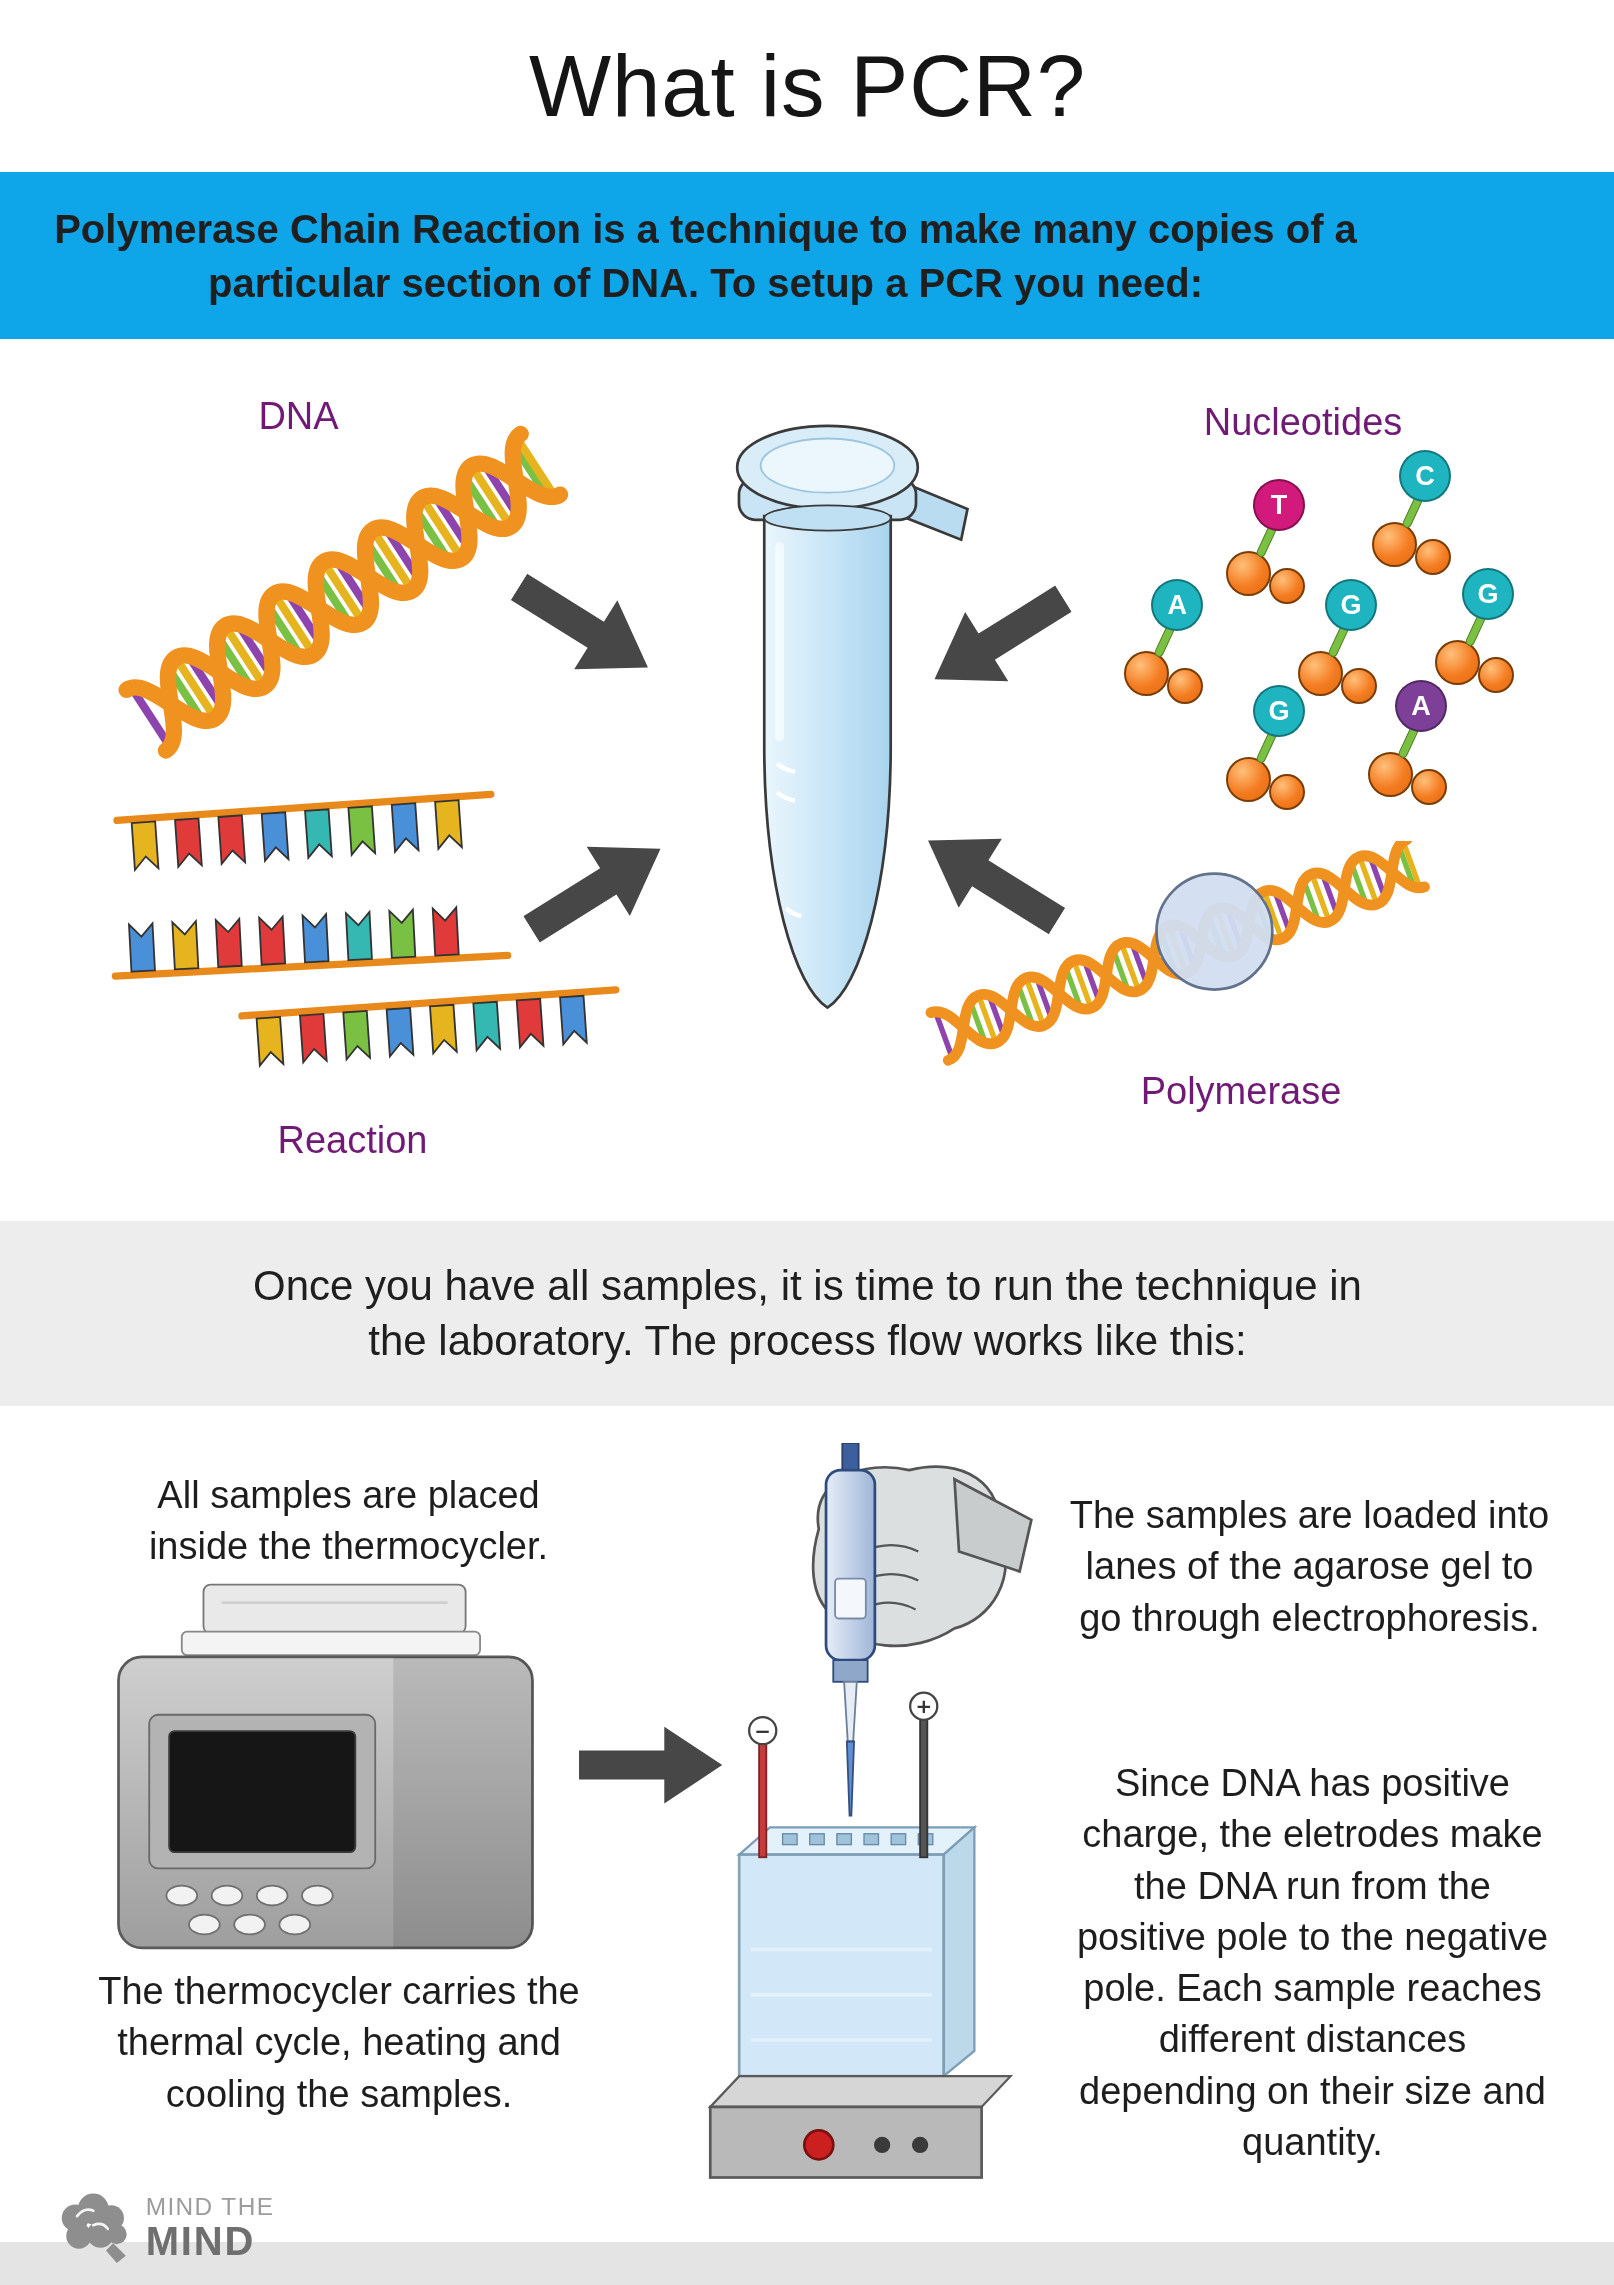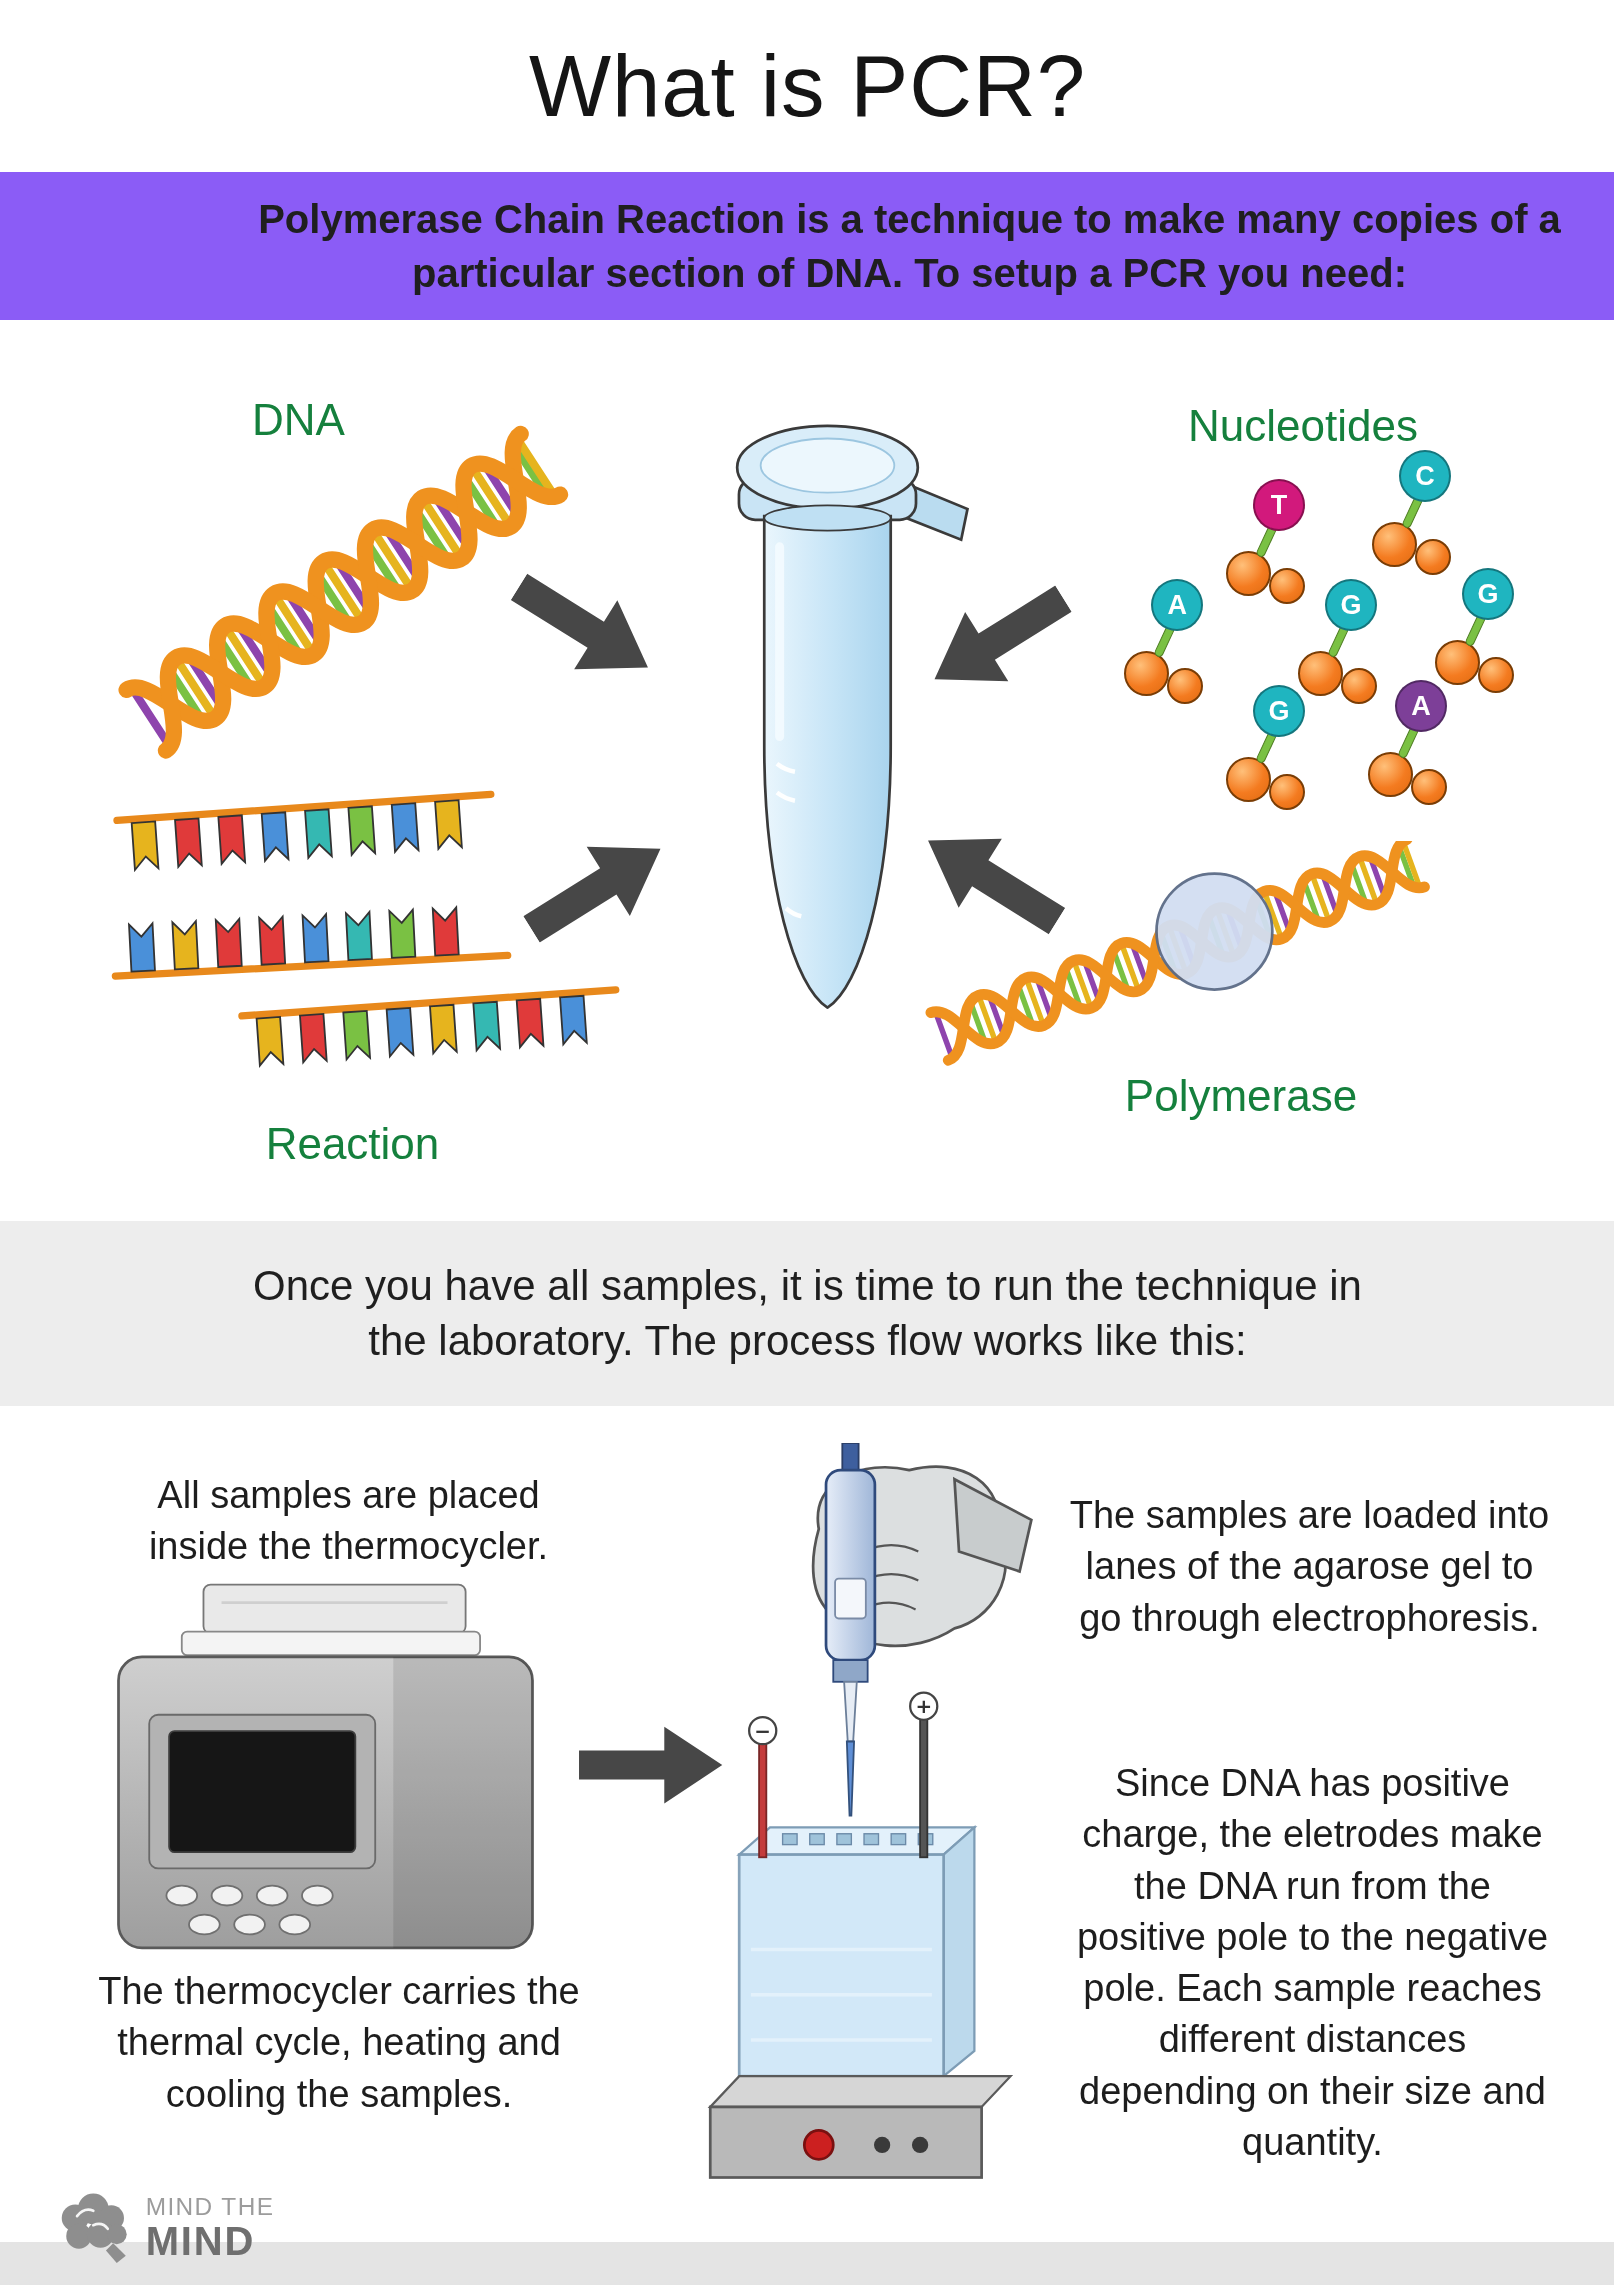--- a/index.html
+++ b/index.html
@@ -3,32 +3,32 @@
 <meta charset="utf-8">
 <style>
   *{margin:0;padding:0;box-sizing:border-box}
   html,body{background:#fff}
   .page{position:relative;width:1615px;height:2285px;background:#ffffff;overflow:hidden;
         font-family:"Liberation Sans","DejaVu Sans",sans-serif;color:#1c1c1c}
 
   
   .title-band{position:absolute;top:0;left:0;width:100%;height:172px;background:#fff;display:flex;align-items:center;justify-content:center}
   .title-band h1{font-size:87px;font-weight:400;letter-spacing:0.9px;color:#151515}
-  .intro-band{position:absolute;top:172px;left:0;width:100%;height:148px;background:#8b5cf6;display:flex;align-items:center;justify-content:flex-end}
+  .intro-band{position:absolute;top:172px;left:0;width:100%;height:167px;background:#0ea5e9;display:flex;align-items:center;justify-content:flex-start}
   .intro-band p{max-width:1411px;text-align:center;font-size:40px;font-weight:700;line-height:1.35;color:#1f1f1f}
   .flow-band{position:absolute;top:1221px;left:0;width:100%;height:185px;background:#ededed;display:flex;align-items:center;justify-content:center}
   .flow-band p{max-width:1167px;text-align:center;font-size:42px;font-weight:400;line-height:1.3;color:#1f1f1f}
   .bottom-strip{position:absolute;top:2242px;left:0;width:100%;height:43px;background:#e4e4e4}
 
   
   .ingredients{position:absolute;top:339px;left:0;width:100%;height:882px}
   .process{position:absolute;top:1407px;left:0;width:100%;height:835px}
   .ill{position:absolute}
 
-  .ing-label{position:absolute;text-align:center;font-size:44px;font-weight:500;color:#15803d}
+  .ing-label{position:absolute;text-align:center;font-size:38px;font-weight:500;color:#701a75}
   .lbl-dna{left:190px;top:56px;width:217px}
   .lbl-nuc{left:1104px;top:62px;width:398px}
   .lbl-primers{left:244px;top:780px;width:217px}
   .lbl-taq{left:1042px;top:729px;width:398px;line-height:1.25}
 
   
   .arrow{position:absolute;width:154px;height:86px}
   .arrow svg{width:100%;height:100%;display:block}
   .arrow-dna{left:507px;top:246px;transform:rotate(32deg)}
   .arrow-primers{left:520px;top:507px;transform:rotate(-32deg)}

